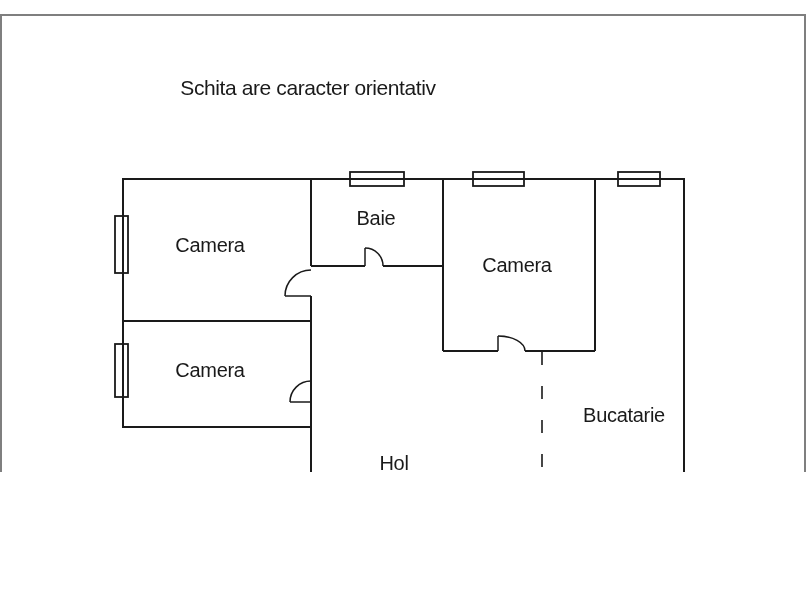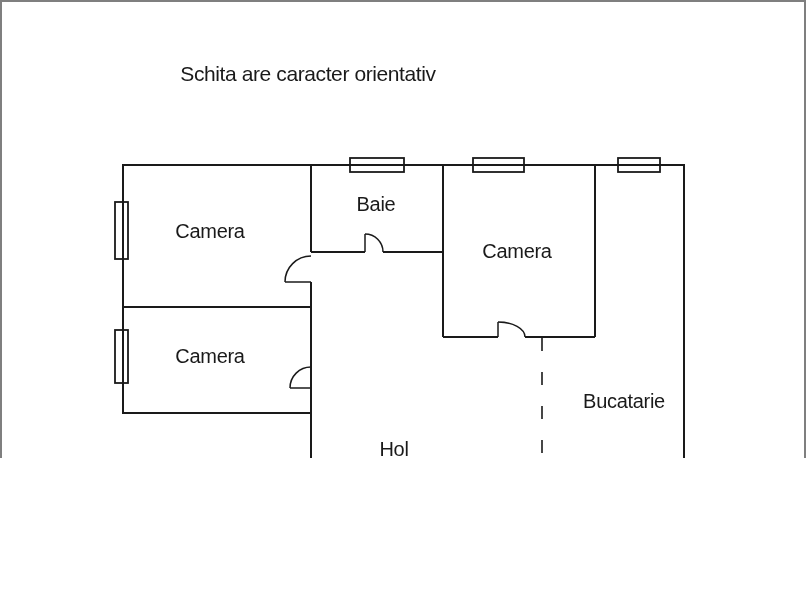--- a/index.html
+++ b/index.html
@@ -1,19 +1,20 @@
 <!DOCTYPE html>
 <html style="--line: #1a1a1a; --border: #7f7f7f; --bg: #ffffff; --arrow: #111111;"><head>
 <meta charset="utf-8">
 <style>
   html, body { margin: 0; padding: 0; background: #ffffff; }
   .page {
     width: 806px; height: 458px; position: relative;
     background: var(--bg, #ffffff);
     font-family: "Liberation Sans", sans-serif;
+    margin-top: 14px;
   }
   svg { display: block; }
   .frame   { fill: none; stroke: var(--border, #7f7f7f); stroke-width: 2; }
   .wall    { fill: none; stroke: var(--line, #1a1a1a); stroke-width: 2; }
   .window  { fill: none; stroke: var(--line, #1a1a1a); stroke-width: 1.8; }
   .door    { fill: none; stroke: var(--line, #1a1a1a); stroke-width: 1.5; }
   .dashed  { fill: none; stroke: var(--line, #1a1a1a); stroke-width: 1.6; stroke-dasharray: 13 21; }
   .arrow   { fill: var(--arrow, #111111); stroke: none; }
   text { fill: var(--line, #1a1a1a); }
   .title-text { font-size: 21px; letter-spacing: -0.4px; text-anchor: middle; }

